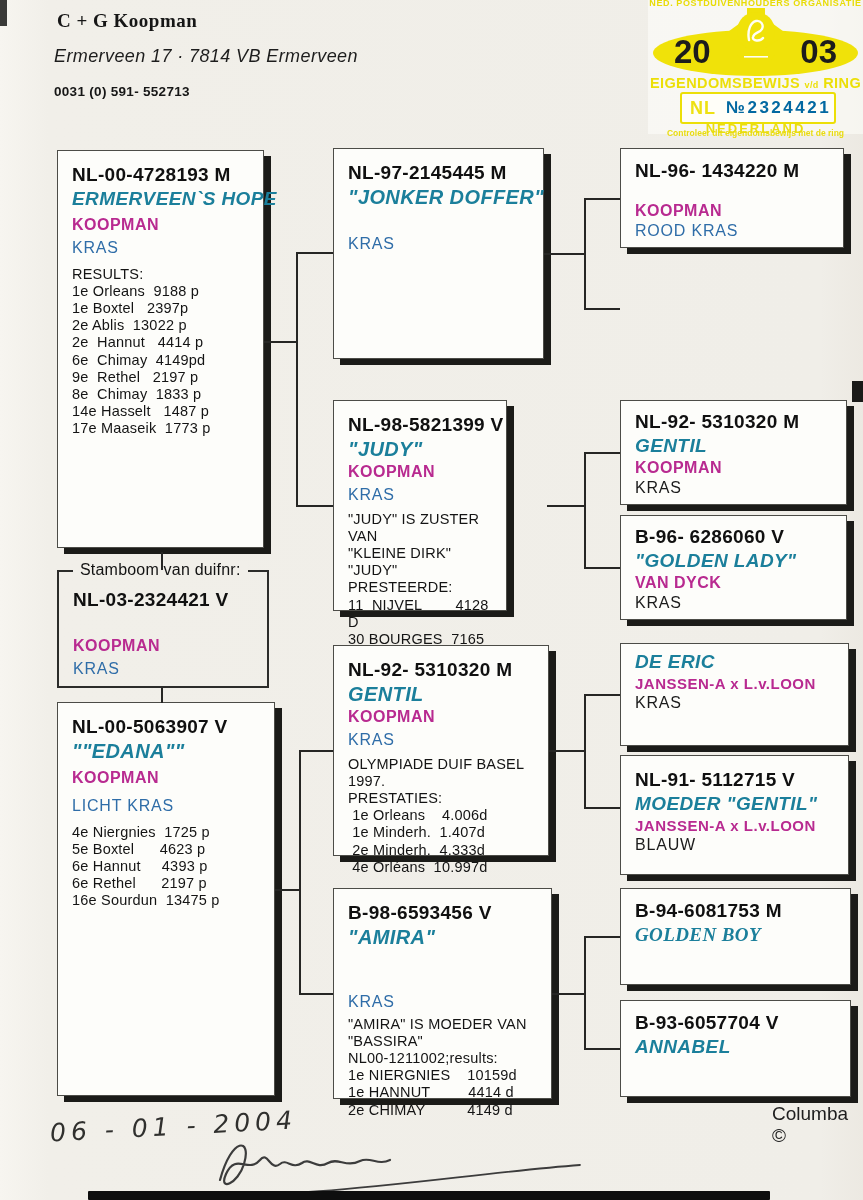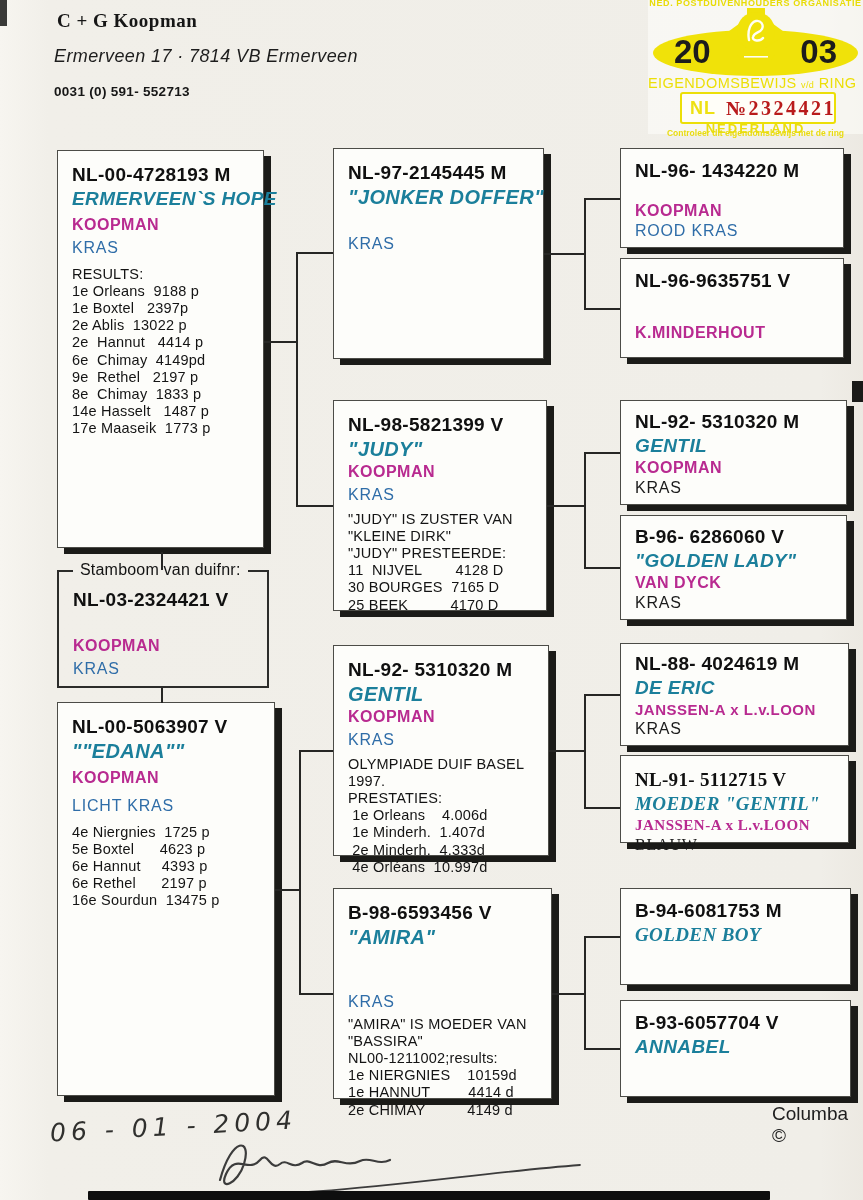--- a/index.html
+++ b/index.html
@@ -15,25 +15,25 @@
   .owner-name { position:absolute; left:57px; top:10px; font-family:"Liberation Serif", serif; font-weight:bold; font-size:19px; letter-spacing:0.5px; }
   .owner-address { position:absolute; left:54px; top:46px; font-style:italic; font-size:18px; letter-spacing:0.4px; color:#1d1d1d; }
   .owner-phone { position:absolute; left:54px; top:84px; font-weight:bold; font-size:13.5px; letter-spacing:0.3px; }
 
   
   .sticker { position:absolute; left:648px; top:0; width:215px; height:134px; background:rgba(255,255,252,0.55); }
   .st-org { position:absolute; top:-2px; left:0; right:0; text-align:center; font-size:9px; font-weight:bold; color:#e8dc08; letter-spacing:0.6px; white-space:nowrap; overflow:hidden; }
   .st-band { position:absolute; left:5px; right:5px; top:30px; height:46px; background:#f0e209; border-radius:50%; }
   .st-year { position:absolute; top:33px; left:0; right:0; display:flex; justify-content:space-between; padding:0 26px; font-size:33px; font-weight:bold; color:#1c1c1c; font-family:"Liberation Sans", sans-serif; }
   .st-emblem { position:absolute; left:50%; top:4px; transform:translateX(-50%); }
-  .st-title { position:absolute; top:75px; left:0; right:0; text-align:left; font-weight:normal; font-size:14.5px; color:#ecdf07; letter-spacing:0.4px; white-space:nowrap; }
+  .st-title { position:absolute; top:75px; left:0; right:0; text-align:center; font-weight:bold; font-size:14.5px; color:#ecdf07; letter-spacing:0.4px; white-space:nowrap; }
   .st-title .small { font-size:9px; }
   .st-nlbox { position:absolute; top:92px; left:32px; width:152px; height:28px; background:#fffef8; border:2px solid #ecdf07; border-radius:3px; display:flex; align-items:center; }
   .st-nl { color:#eee112; font-weight:bold; font-size:18px; margin:0 10px 0 8px; letter-spacing:1px; }
-  .st-ringno { color:#b91c1c; font-size:20px; font-weight:bold; letter-spacing:2.5px; font-family:Liberation Serif, serif; white-space:nowrap; }
+  .st-ringno { color:#0369a1; font-size:17px; font-weight:bold; letter-spacing:2.5px; font-family:Liberation Sans, sans-serif; white-space:nowrap; }
   .st-country { position:absolute; top:121px; left:0; right:0; text-align:center; font-size:13px; font-weight:bold; color:#eadd0e; letter-spacing:2px; }
   .st-footnote { position:absolute; top:128px; left:0; right:0; text-align:center; font-size:8.5px; font-weight:bold; color:#e9dc10; white-space:nowrap; }
 
   
   .card { position:absolute; background:#fdfdfa; border:1px solid #4c4c47; box-shadow:7px 6px 0 0 #1b1b18; padding:10px 14px; box-sizing:border-box; }
   .ring { font-size:19px; font-weight:bold; color:#101010; letter-spacing:0.3px; margin:3px 0 2px; white-space:nowrap; }
   .name { font-size:20px; font-weight:bold; font-style:italic; color:#1b7f9b; letter-spacing:0.4px; margin:0 0 2px; white-space:nowrap; }
   .strain { font-size:16px; font-weight:bold; color:#b82a90; letter-spacing:0.5px; margin:6px 0 2px; white-space:nowrap; }
   .colorline { font-size:16px; color:#2f6da8; letter-spacing:0.8px; margin:5px 0 2px; white-space:nowrap; }
   .colorline.black { color:#1b1b1b; }
@@ -131,21 +131,21 @@
 6e Rethel      2197 p
 16e Sourdun  13475 p</div>
   </div>
 
   <div class="card" style="left:333px; top:148px; width:211px; height:211px;">
     <div class="ring">NL-97-2145445 M</div>
     <div class="name">"JONKER DOFFER"</div>
     <div class="colorline" style="margin-top:26px;">KRAS</div>
   </div>
 
-  <div class="card" style="left:333px; top:400px; width:214px; height:211px;">
+  <div class="card" style="left:333px; top:400px; width:174px; height:211px;">
     <div class="ring">NL-98-5821399 V</div>
     <div class="name">"JUDY"</div>
     <div class="strain" style="margin-top:2px;">KOOPMAN</div>
     <div class="colorline">KRAS</div>
     <div class="results" style="margin-top:7px;">"JUDY" IS ZUSTER VAN
 "KLEINE DIRK"
 "JUDY" PRESTEERDE:
 11  NIJVEL        4128 D
 30 BOURGES  7165 D
 25 BEEK          4170 D</div>
@@ -175,47 +175,42 @@
 1e HANNUT         4414 d
 2e CHIMAY          4149 d</div>
   </div>
 
   <div class="card" style="left:620px; top:148px; width:224px; height:100px; padding-top:8px;">
     <div class="ring">NL-96- 1434220 M</div>
     <div class="strain" style="margin-top:20px;">KOOPMAN</div>
     <div class="colorline" style="margin-top:1px;">ROOD KRAS</div>
   </div>
 
-  <div class="card" style="left:620px; top:258px; width:224px; height:100px; padding-top:8px;">
-    <div class="ring">NL-96-9635751 V</div>
-    <div class="strain" style="margin-top:32px;">K.MINDERHOUT</div>
-  </div>
 
   <div class="card" style="left:620px; top:400px; width:227px; height:105px; padding-top:7px;">
     <div class="ring">NL-92- 5310320 M</div>
     <div class="name" style="font-size:19px; margin:1px 0;">GENTIL</div>
     <div class="strain" style="margin-top:2px;">KOOPMAN</div>
     <div class="colorline black" style="margin-top:1px;">KRAS</div>
   </div>
 
   <div class="card" style="left:620px; top:515px; width:227px; height:105px; padding-top:7px;">
     <div class="ring">B-96- 6286060 V</div>
     <div class="name" style="font-size:19px; margin:1px 0;">"GOLDEN LADY"</div>
     <div class="strain" style="margin-top:2px;">VAN DYCK</div>
     <div class="colorline black" style="margin-top:1px;">KRAS</div>
   </div>
 
   <div class="card" style="left:620px; top:643px; width:229px; height:103px; padding-top:6px;">
-    <div class="ring">NL-88- 4024619 M</div>
     <div class="name" style="font-size:19px; margin:1px 0;">DE ERIC</div>
     <div class="strain" style="margin-top:2px; font-size:15px;">JANSSEN-A x L.v.LOON</div>
     <div class="colorline black" style="margin-top:1px;">KRAS</div>
   </div>
 
-  <div class="card" style="left:620px; top:755px; width:229px; height:88px; font-family:Liberation Serif, serif;">
+  <div class="card" style="left:620px; top:755px; width:229px; height:120px; ">
     <div class="ring">NL-91- 5112715 V</div>
     <div class="name" style="font-size:19px; margin:1px 0;">MOEDER "GENTIL"</div>
     <div class="strain" style="margin-top:2px; font-size:15px;">JANSSEN-A x L.v.LOON</div>
     <div class="colorline black" style="margin-top:1px;">BLAUW</div>
   </div>
 
   <div class="card" style="left:620px; top:888px; width:231px; height:97px; padding-top:8px;">
     <div class="ring">B-94-6081753 M</div>
     <div class="name" style="font-size:19px;font-family:Liberation Serif, serif;">GOLDEN BOY</div>
   </div>

